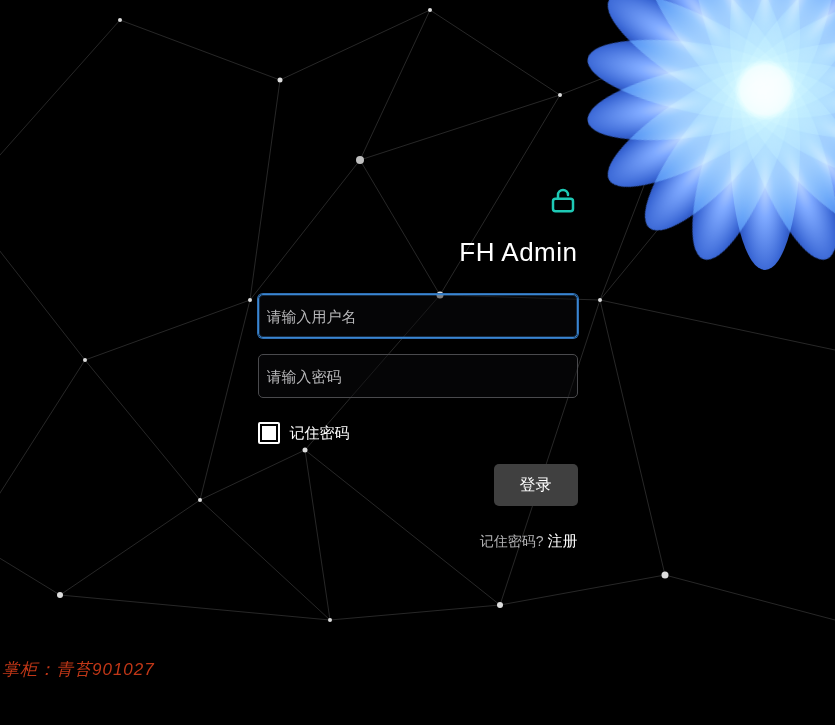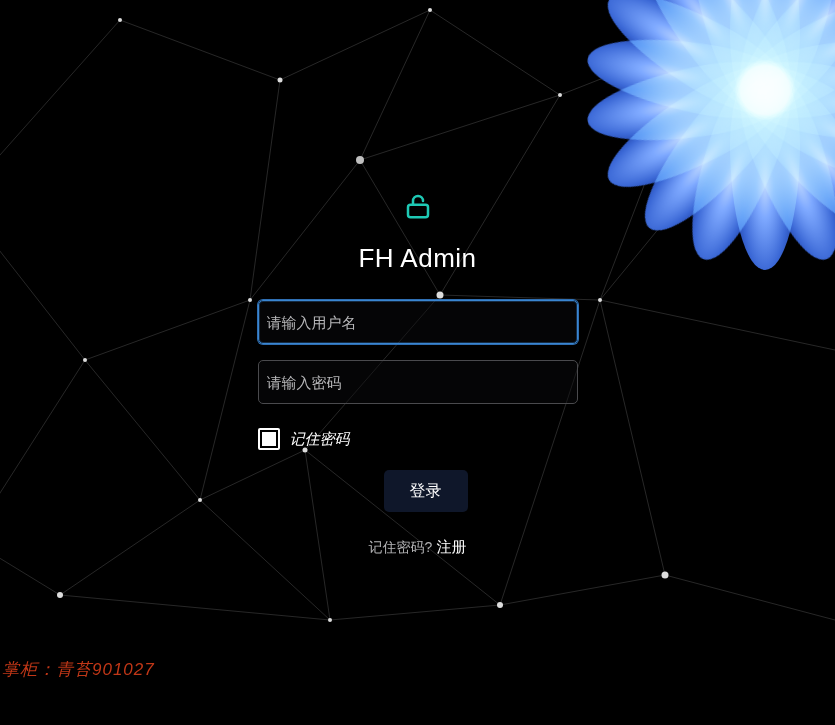--- a/index.html
+++ b/index.html
@@ -56,25 +56,25 @@
   .flower .petal:nth-child(14){ transform: rotate(260deg) translateY(-75px); }
   .flower .petal:nth-child(15){ transform: rotate(280deg) translateY(-75px); }
   .flower .petal:nth-child(16){ transform: rotate(300deg) translateY(-75px); }
   .flower .petal:nth-child(17){ transform: rotate(320deg) translateY(-75px); }
   .flower .petal:nth-child(18){ transform: rotate(340deg) translateY(-75px); }
 
   .login-box {
     position: absolute;
     left: 50%;
     transform: translateX(-50%);
-    top: 191px;
+    top: 185px;
     width: 320px;
     display: flex;
     flex-direction: column;
-    align-items: center;
+    align-items: flex-end;
     z-index: 3;
   }
 
   .lock-wrap { margin-bottom: 18px; }
 
   .title {
     color: #fff;
     font-size: 26px;
     font-weight: 400;
     letter-spacing: 0.5px;
@@ -98,21 +98,20 @@
     border-color: #3a86d1;
     box-shadow: 0 0 0 1px #2f6fb3, inset 0 0 0 1px rgba(58,134,209,0.3);
   }
 
   .remember-row {
     width: 100%;
     display: flex;
     align-items: center;
     gap: 10px;
     margin: 8px 0 20px 0;
-    font-style: italic;
   }
   .checkbox {
     width: 22px;
     height: 22px;
     background: #fff;
     border: 2px solid #fff;
     border-radius: 2px;
     box-shadow: inset 0 0 0 2px #000;
     cursor: pointer;
     flex: 0 0 auto;
@@ -120,21 +119,21 @@
   .remember-label {
     color: #fff;
     font-size: 15px;
   }
 
   .login-btn {
     padding: 0 26px;
     height: 42px;
     border: none;
     border-radius: 5px;
-    background: #0f172a;
+    background: #404040;
     color: #fff;
     font-size: 16px;
     cursor: pointer;
     margin-bottom: 26px;
     margin-left: 16px;
   }
 
   .signup-row {
     color: #b3b3b5;
     font-size: 14px;

